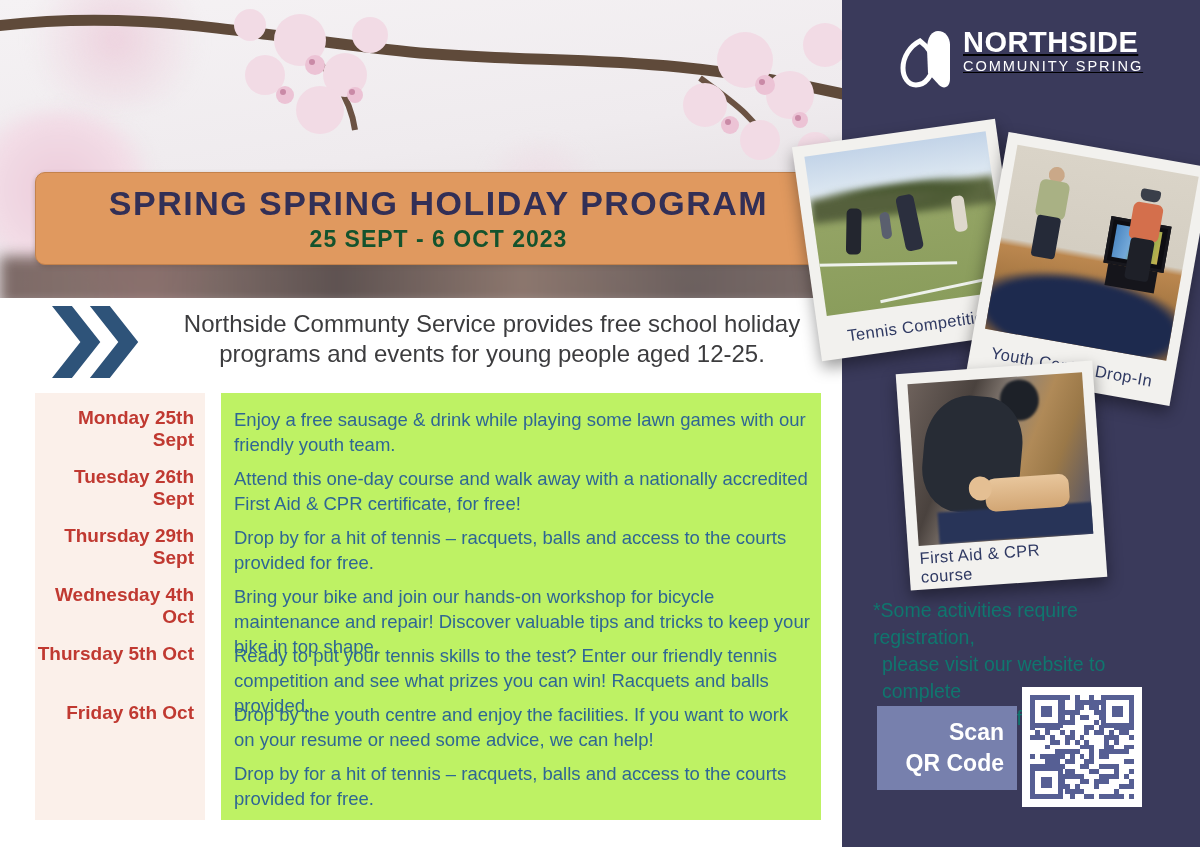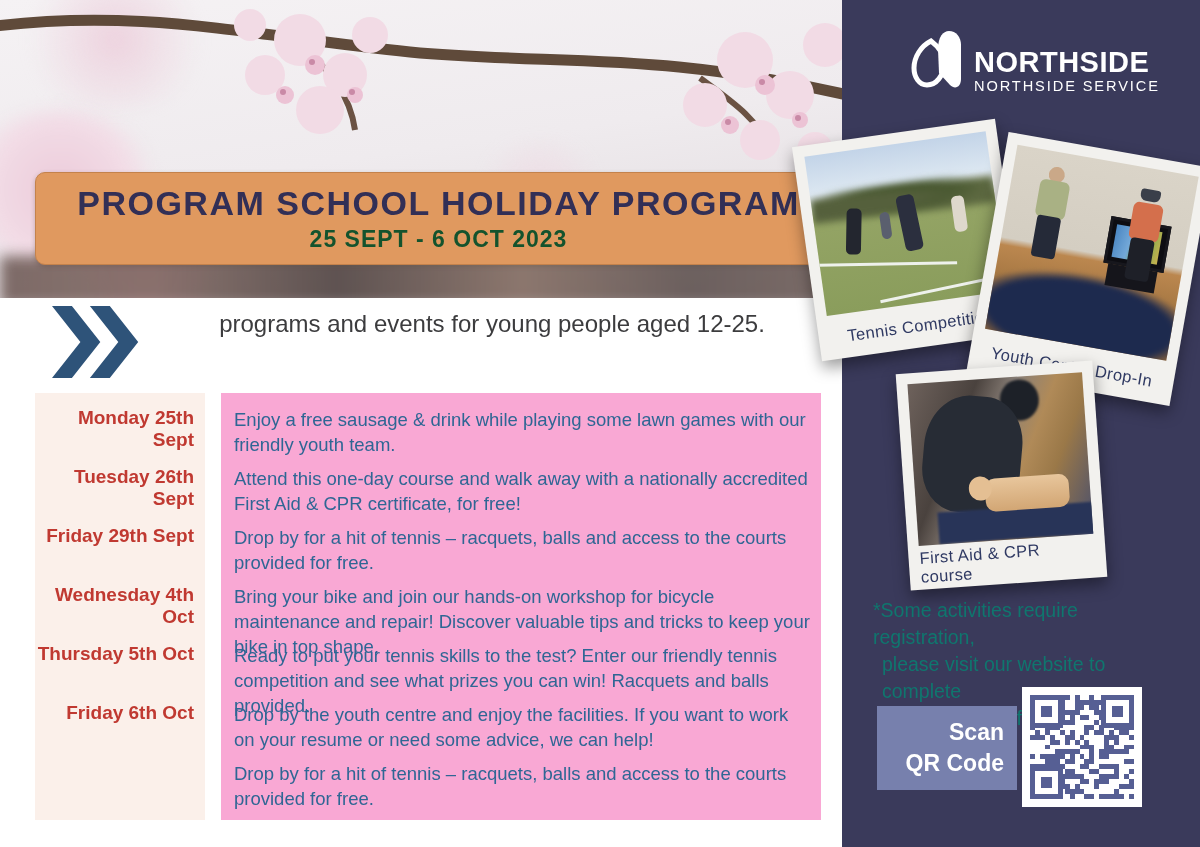--- a/index.html
+++ b/index.html
@@ -27,27 +27,27 @@
 
   
   .intro { position:absolute; left:35px; top:298px; width:800px; height:90px; }
   .chevron-wrap { position:absolute; left:17px; top:6px; width:90px; height:76px; }
   .intro-text { position:absolute; left:108px; right:-6px; top:11px; text-align:center;
     font-size:24px; color:#3c3c3e; line-height:30px; }
 
   
   .schedule { position:absolute; left:35px; top:393px; width:786px; height:427px; }
   .col-dates { position:absolute; left:0; top:0; width:170px; height:427px; background:#fbf0ea; padding-top:14px; }
-  .col-descs { position:absolute; left:186px; top:0; width:600px; height:427px; background:#f9a8d4; padding-top:14px; }
+  .col-descs { position:absolute; left:186px; top:0; width:600px; height:427px; background:#bef264; padding-top:14px; }
   .date-cell { height:59px; font-size:19px; font-weight:bold; color:#c03931; text-align:right; padding-right:11px; }
   .desc-cell { height:59px; font-size:18.5px; color:#2f6694; line-height:25px; padding-left:13px; padding-right:8px; }
 
   
   .sidebar { position:absolute; left:842px; top:0; width:358px; height:847px; background:#3a3a5b; }
-  .logo { position:absolute; left:66px; top:28px; display:flex; align-items:flex-end; }
+  .logo { position:absolute; left:55px; top:28px; display:flex; align-items:flex-start;text-decoration:underline; }
   .logo-mark { width:56px; height:66px; margin-right:10px; }
   .logo-name { font-size:29px; font-weight:bold; color:#ffffff; letter-spacing:.5px; line-height:29px; }
   .logo-tag { font-size:14.6px; color:#ffffff; letter-spacing:1.9px; margin-top:1px; }
 
   .reg-note { position:absolute; left:873px; top:597px; width:310px; font-size:19.5px; color:#0f766e; line-height:27px; }
   .reg-note .indent { padding-left:9px; }
 
   .qr-label-box { position:absolute; left:877px; top:706px; width:140px; height:84px; background:#7780ad;
     color:#fff; font-weight:bold; font-size:23px; line-height:31px; display:flex; flex-direction:column;
     align-items:flex-end; justify-content:center; padding-right:13px; }
@@ -158,41 +158,42 @@
           <circle cx="352" cy="92" r="3"></circle>
         <circle cx="762" cy="82" r="3"></circle>
           <circle cx="728" cy="122" r="3"></circle>
           <circle cx="798" cy="118" r="3"></circle>
       </g>
     </svg>
     <div class="photo-dark-strip"></div>
   </div>
 
   <div class="banner">
-    <div class="banner-title">PROGRAM SCHOOL HOLIDAY PROGRAM</div>
+    <div class="banner-title">SPRING SPRING HOLIDAY PROGRAM</div>
     <div class="banner-dates">25 SEPT - 6 OCT 2023</div>
   </div>
 
   <div class="intro">
     <div class="chevron-wrap">
       <svg width="90" height="76" viewBox="0 0 95 76">
         <polygon points="0,0 21,0 51,38 21,76 0,76 30,38" fill="#2e5379"></polygon>
         <polygon points="40,0 61,0 91,38 61,76 40,76 70,38" fill="#2e5379"></polygon>
       </svg>
     </div>
     <div class="intro-text">
+      <div>Northside Communty Service provides free school holiday</div>
       <div>programs and events for young people aged 12-25.</div>
     </div>
   </div>
 
   <div class="schedule">
     <div class="col-dates">
       <div class="date-cell">Monday 25th Sept</div>
       <div class="date-cell">Tuesday 26th Sept</div>
-      <div class="date-cell">Friday 29th Sept</div>
+      <div class="date-cell">Thursday 29th Sept</div>
       <div class="date-cell">Wednesday 4th Oct</div>
       <div class="date-cell">Thursday 5th Oct</div>
       <div class="date-cell">Friday 6th Oct</div>
       <div class="date-cell"></div>
     </div>
     <div class="col-descs">
       <div class="desc-cell">Enjoy a free sausage &amp; drink while playing some lawn games with our friendly youth team.</div>
       <div class="desc-cell">Attend this one-day course and walk away with a nationally accredited First Aid &amp; CPR certificate, for free!</div>
       <div class="desc-cell">Drop by for a hit of tennis – racquets, balls and access to the courts provided for free.</div>
       <div class="desc-cell">Bring your bike and join our hands-on workshop for bicycle maintenance and repair! Discover valuable tips and tricks to keep your bike in top shape.</div>
@@ -203,21 +204,21 @@
   </div>
 
   <div class="sidebar">
     <div class="logo">
       <svg class="logo-mark" viewBox="0 0 56 66">
         <path d="M30,21 C30,9 35,3 41,3 C48,3 53,9 53,17 L53,51 C53,59 47,62 42,57 L31,45 Z" fill="#ffffff"></path>
         <path d="M23,13 C31,19 36,27 36,35 C36,48 28,57 19,57 C11,57 6,49 6,40 C6,29 13,18 23,13 Z" fill="none" stroke="#ffffff" stroke-width="5"></path>
       </svg>
       <div>
         <div class="logo-name">NORTHSIDE</div>
-        <div class="logo-tag">NORTHSIDE SERVICE</div>
+        <div class="logo-tag">COMMUNITY SPRING</div>
       </div>
     </div>
   </div>
 
   <div class="reg-note">
     <div>*Some activities require registration,</div>
     <div class="indent">please visit our website to complete</div>
     <div class="indent">the registration form.</div>
   </div>
 

